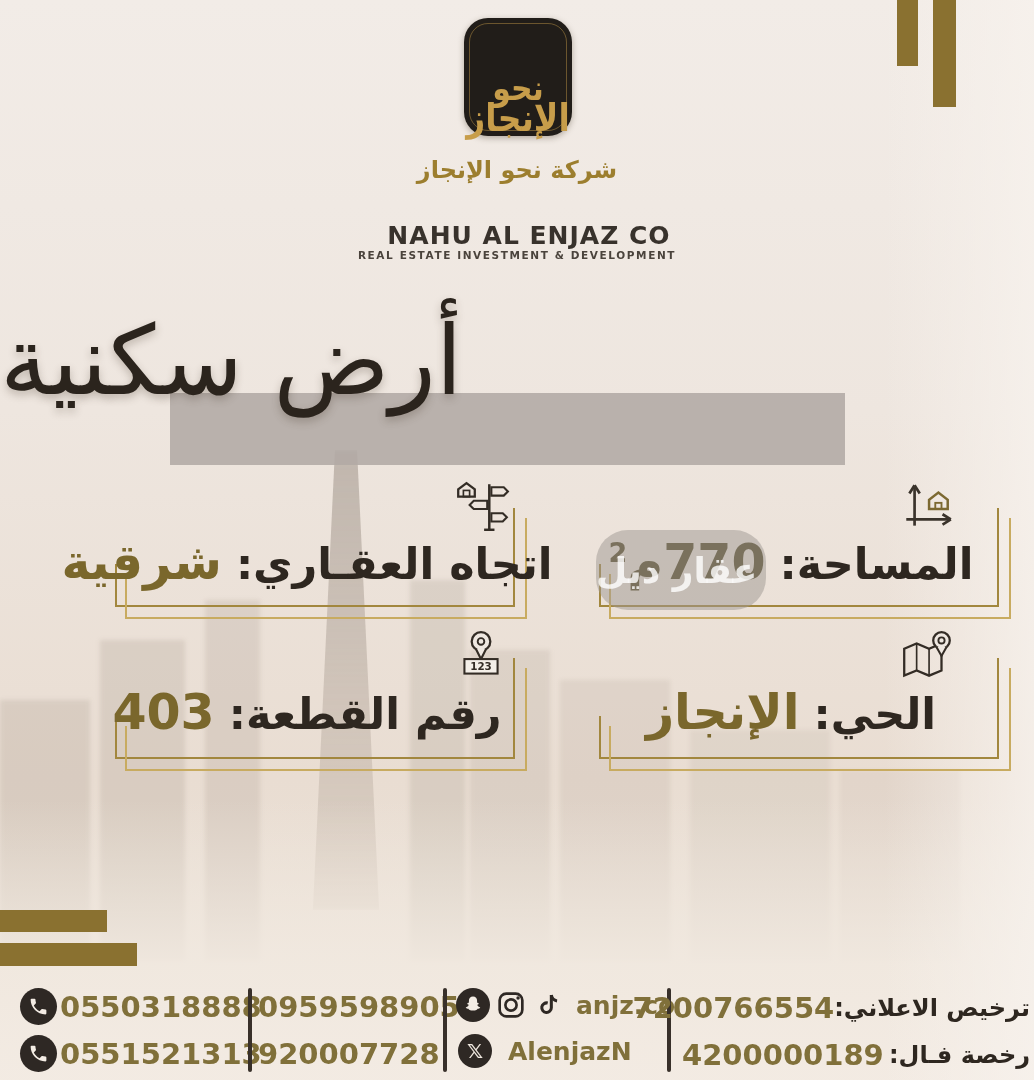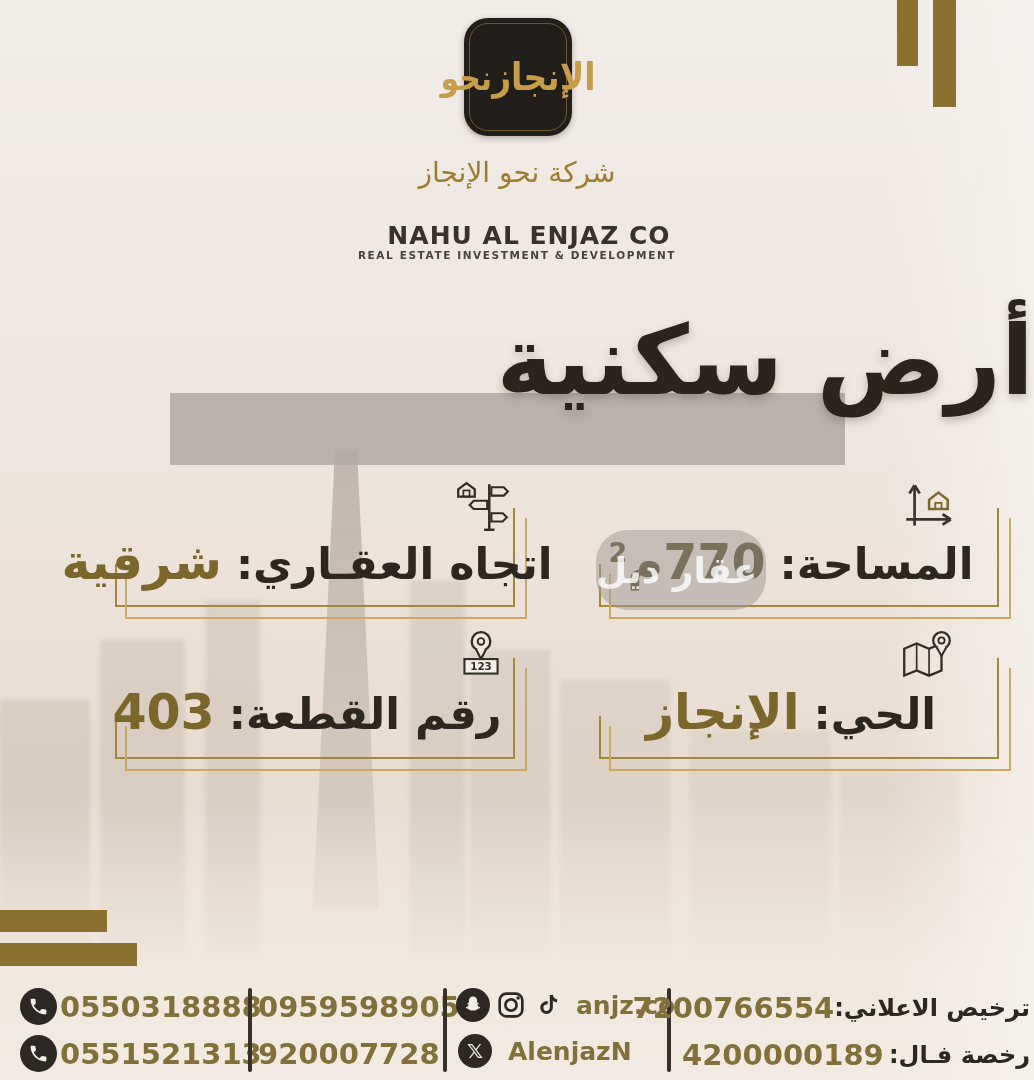--- a/index.html
+++ b/index.html
@@ -28,34 +28,34 @@
   .rwash{right:0;top:0;width:150px;height:100%;z-index:2;
     background:linear-gradient(90deg,rgba(247,242,237,0),rgba(247,242,237,.8));}
   
   .goldbar{background:#8a7130;z-index:3;}
   .tb1{left:897px;top:0;width:21px;height:66px;}
   .tb2{left:933px;top:0;width:23px;height:107px;}
   .lb1{left:0;top:910px;width:107px;height:22px;}
   .lb2{left:0;top:943px;width:137px;height:23px;}
   
   .logo{left:464px;top:18px;width:108px;height:118px;border-radius:24px;
-    background:#211d19;z-index:4;display:flex;flex-direction:row;align-items:center;justify-content:center;
+    background:#211d19;z-index:4;display:flex;flex-direction:column;align-items:center;justify-content:flex-end;
     box-shadow:0 2px 6px rgba(60,45,25,.35);}
   .logo:after{content:"";position:absolute;inset:5px;border:1px solid rgba(199,157,74,.45);border-radius:19px;}
   .logo .l1{color:#c79d4a;font-weight:bold;font-size:30px;line-height:.9;transform:scaleY(1.15);}
   .logo .l2{color:#c79d4a;font-weight:bold;font-size:33px;line-height:1.05;transform:scaleY(1.15);}
   .hdr{left:0;right:0;text-align:center;z-index:4;}
-  .coar{top:156px;font-size:28px;font-weight:normal;color:#9c7e2e;}
+  .coar{top:156px;font-size:24px;font-weight:bold;color:#9c7e2e;}
   .tgar{top:198px;font-size:18px;font-weight:bold;color:#3b3530;}
   .coen{top:221px;font-size:25px;font-weight:bold;letter-spacing:1px;color:#38322c;padding-left:24px;}
   .tgen{top:249px;font-size:10.5px;font-weight:bold;letter-spacing:1.6px;color:#4a433c;}
   
   .banner{left:170px;top:393px;width:675px;height:72px;background:rgba(178,170,165,.88);z-index:4;}
-  .title{left:0;right:0;top:305px;text-align:right;z-index:5;
-    font-size:96px;font-weight:bold;color:#2b241d;text-shadow:0 4px 9px rgba(70,55,40,.28);}
+  .title{left:0;right:0;top:305px;text-align:left;z-index:5;
+    font-size:96px;font-weight:normal;color:#2b241d;text-shadow:0 4px 9px rgba(70,55,40,.28);}
   
   .detail{z-index:5;}
   .d-tr{left:596px;width:420px;}
   .d-tl{left:112px;width:420px;}
   .row1{top:478px;height:150px;}
   .row2{top:628px;height:152px;}
   .frame{position:absolute;inset:0;width:100%;height:100%;}
   .dicon{position:absolute;top:0;width:58px;height:58px;z-index:6;}
   .icon-r{right:60px;} .icon-l{right:22px;text-align:center;}
   .dtext{position:absolute;left:0;right:30px;top:56px;display:flex;direction:rtl;

